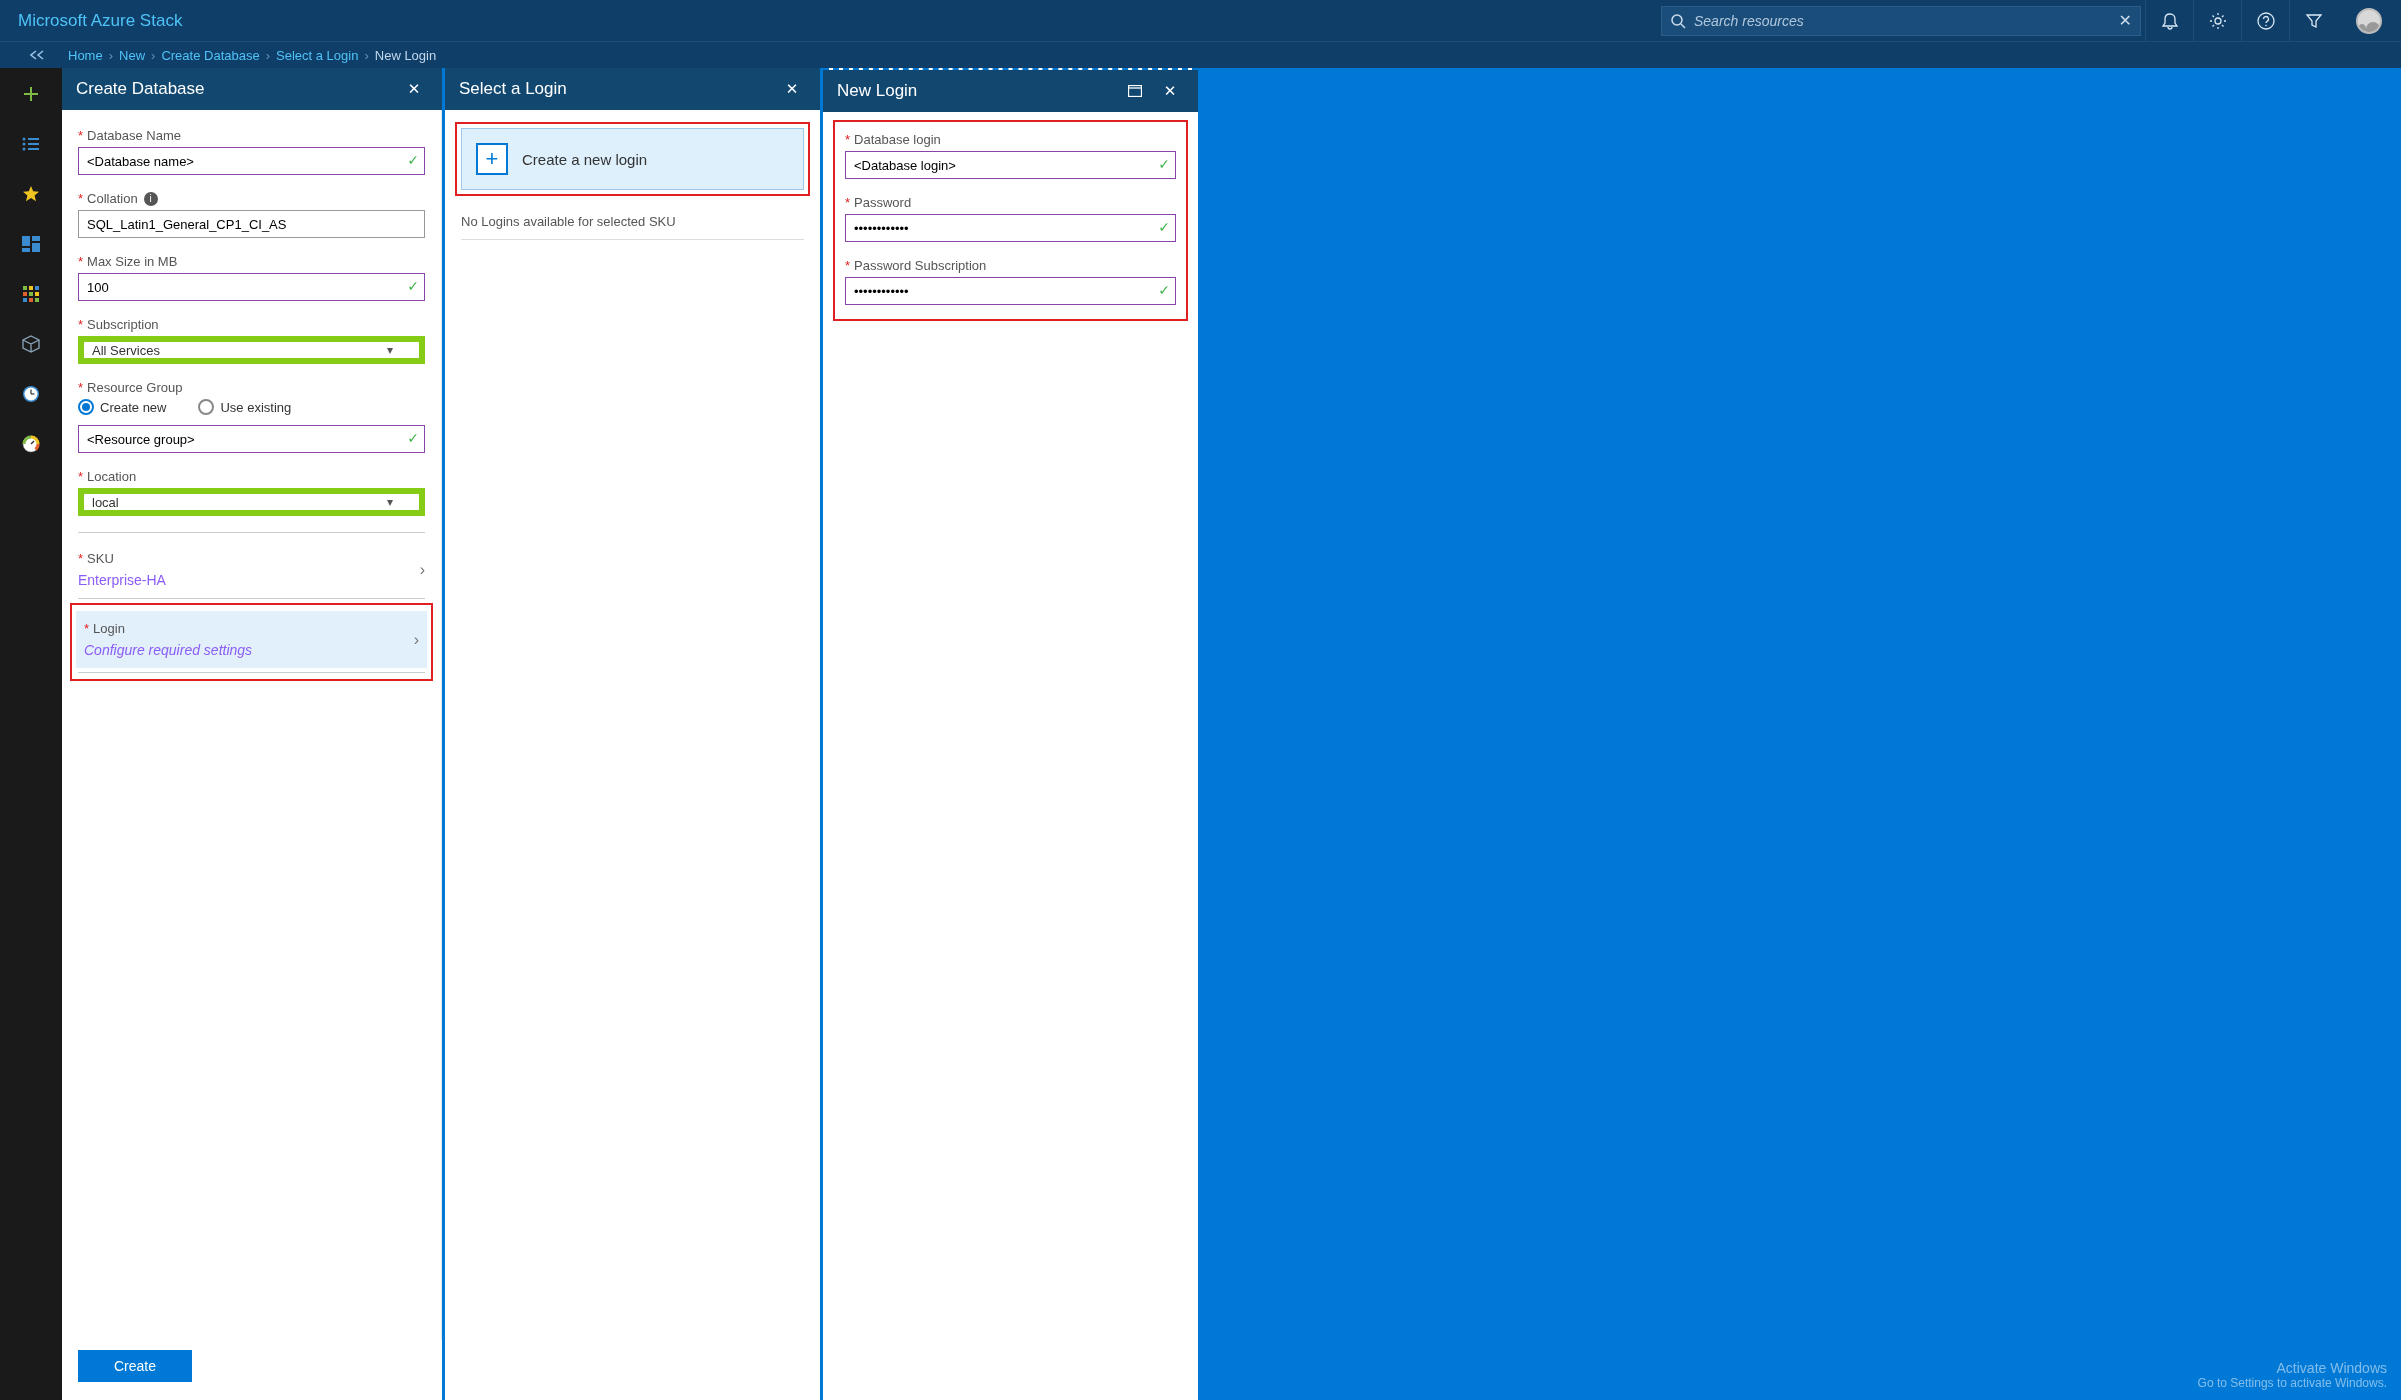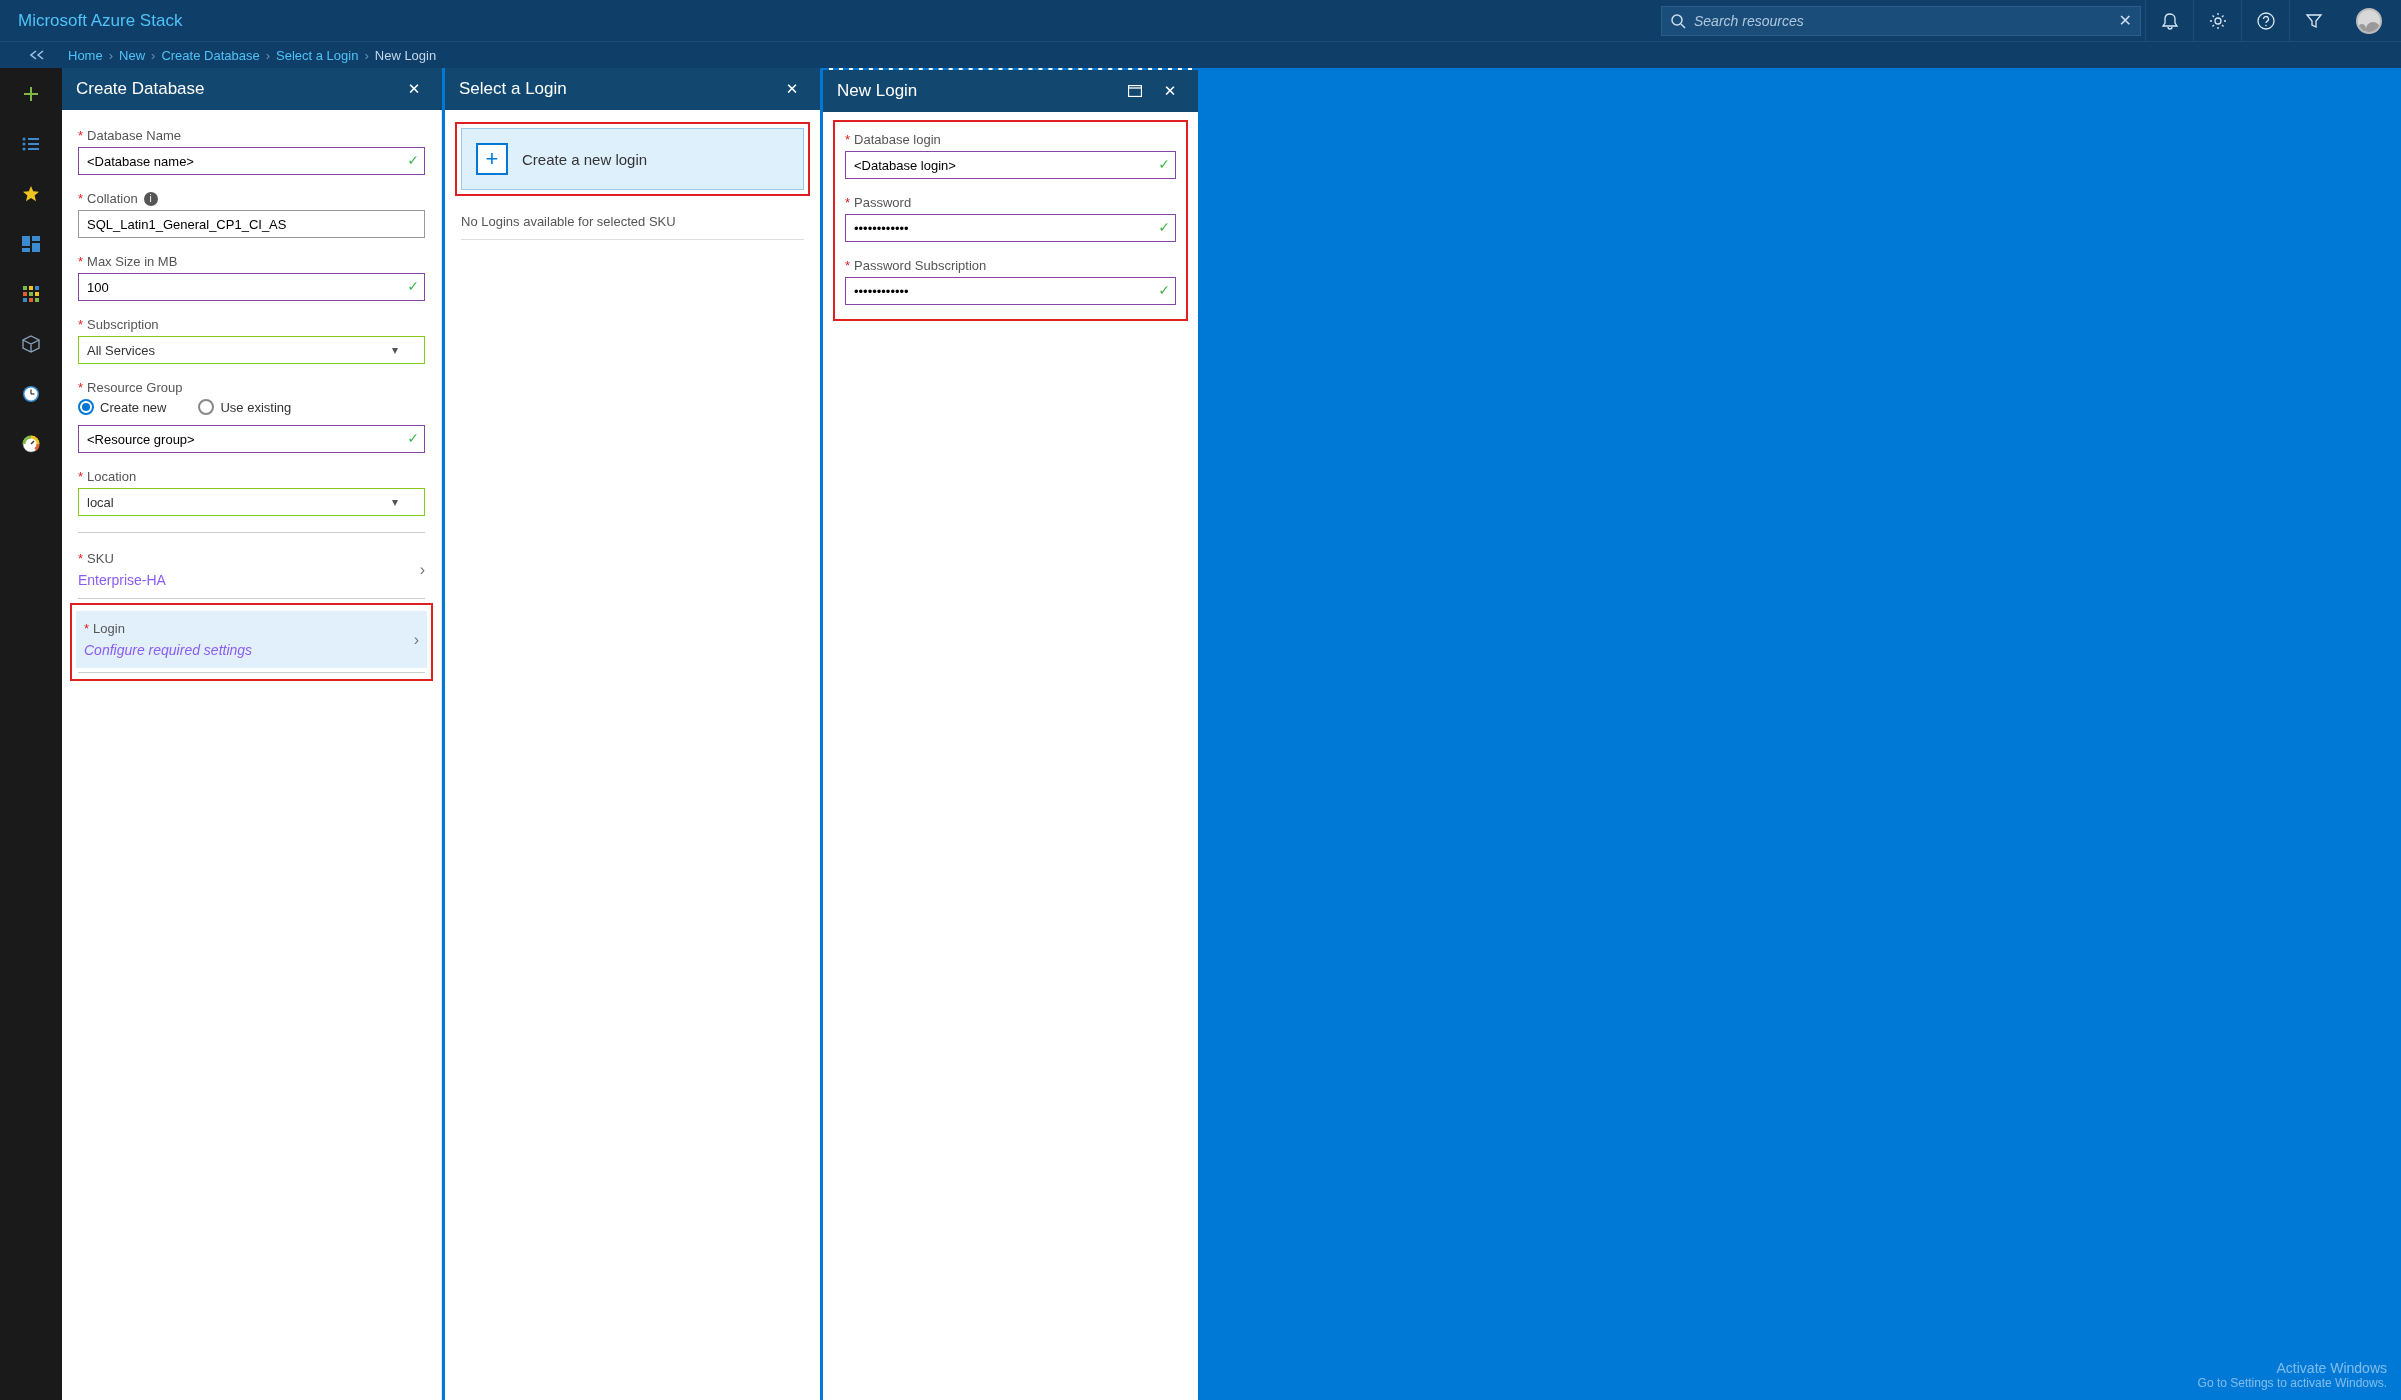--- a/index.html
+++ b/index.html
@@ -43,21 +43,21 @@
 .blade3 { width: 375px; border-top: 2px dashed #0079d6; }
 
 .formgroup { margin-bottom: 16px; }
 .lbl { display: flex; align-items: center; font-size: 13px; color: #555; margin-bottom: 4px; }
 .lbl .req { color: #e02020; margin-right: 4px; }
 .lbl .info { width: 14px; height: 14px; border-radius: 50%; background: #555; color: #fff; font-size: 10px; display: inline-flex; align-items: center; justify-content: center; margin-left: 6px; }
 .textinput { width: 100%; height: 28px; border: 1px solid #999; padding: 0 26px 0 8px; font-size: 13px; outline: none; }
 .textinput.validated { border: 1px solid #8845a8; }
 .input-wrap { position: relative; }
 .input-wrap .check { position: absolute; right: 6px; top: 5px; color: #3bb54a; font-size: 14px; }
-.selectinput { width: 100%; height: 28px; border: 1px solid #84cc16; padding: 0 26px 0 8px; font-size: 13px; background: #fff; display: flex; align-items: center; justify-content: space-between; cursor: pointer; }
+.selectinput { width: 100%; height: 28px; border: 6px solid #84cc16; padding: 0 26px 0 8px; font-size: 13px; background: #fff; display: flex; align-items: center; justify-content: space-between; cursor: pointer; }
 .selectinput .chev { color: #555; font-size: 12px; }
 .radiorow { display: flex; align-items: center; gap: 32px; margin-top: 4px; margin-bottom: 10px; }
 .radio-item { display: flex; align-items: center; gap: 6px; font-size: 13px; cursor: pointer; }
 .radio-outer { width: 16px; height: 16px; border: 2px solid #0079d6; border-radius: 50%; display: flex; align-items: center; justify-content: center; }
 .radio-outer.unsel { border-color: #888; }
 .radio-inner { width: 8px; height: 8px; background: #0079d6; border-radius: 50%; }
 .hr { border: none; border-top: 1px solid #ccc; margin: 4px 0 12px 0; }
 .linkfield { display: flex; align-items: center; justify-content: space-between; padding: 6px 0; cursor: pointer; }
 .linkfield .lf-left { display: flex; flex-direction: column; }
 .linkfield .lf-val { font-size: 14px; color: #8b5cf6; margin-top: 2px; text-align: right; }
@@ -327,20 +327,23 @@
                   <span>Login</span>
                 </div>
               <div class="lf-val italic">Configure required settings</div>
             </div>
             <span class="chev">›</span>
           </div>
           <hr class="hr" style="margin-bottom:0">
         </div>
 
       </div>
+      <div class="blade-footer">
+        <button class="btn-primary">Create</button>
+      </div>
     </div>
 
     <div class="blade blade2">
       <div class="blade-header">
         <span class="bh-title">Select a Login</span>
         <span class="bh-icon">✕</span>
       </div>
       <div class="blade-body">
         <div class="create-login-card">
           <div class="plusbox">+</div>

